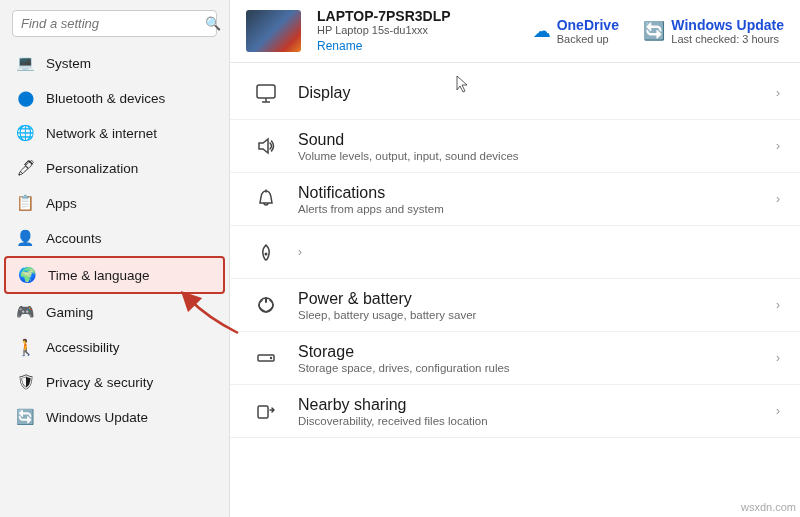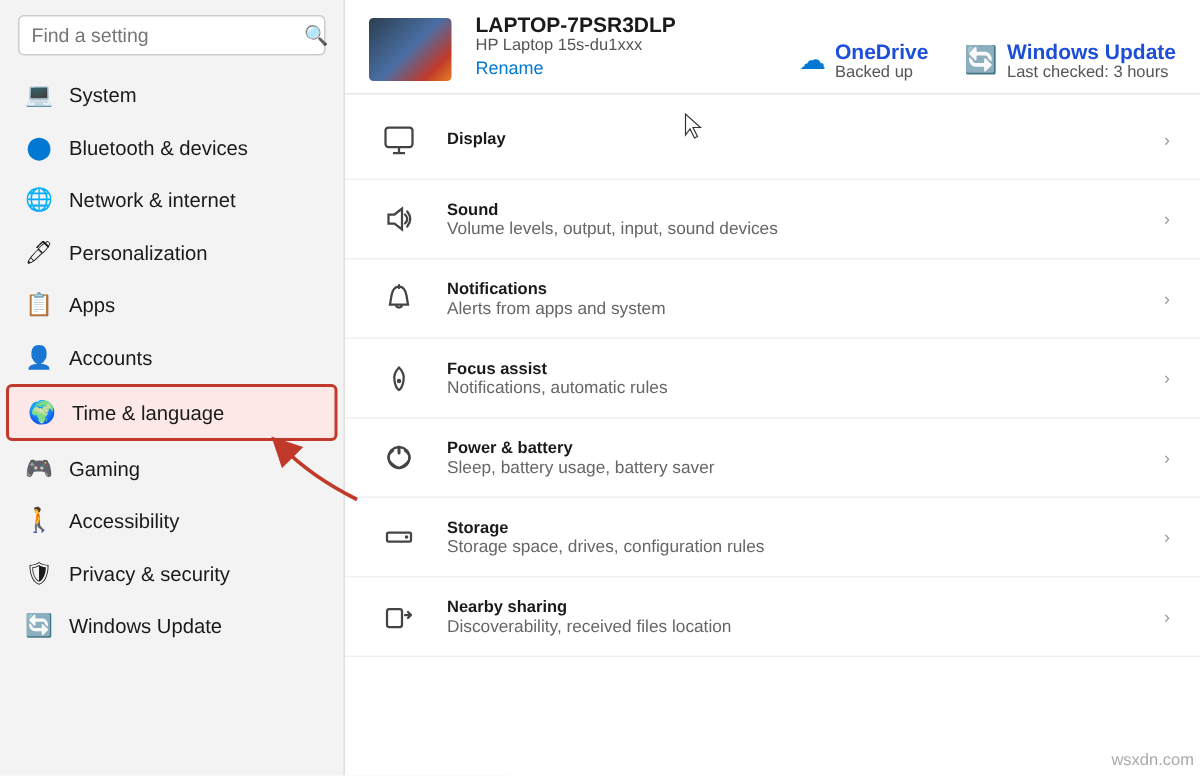--- a/index.html
+++ b/index.html
@@ -25,20 +25,21 @@
       padding: 5px 8px;
       gap: 6px;
     }
     .search-bar input {
       border: none;
       outline: none;
       font-size: 13px;
       color: #8b5cf6;
       background: transparent;
       flex: 1;
+      font-style: italic;
     }
     .search-bar .search-icon-wrap {
       color: #555;
       font-size: 13px;
     }
     .nav-items {
       flex: 1;
       overflow-y: auto;
     }
     .nav-item {
@@ -74,21 +75,21 @@
       background: white;
       height: 517px;
       overflow-y: auto;
       display: flex;
       flex-direction: column;
     }
 
     
     .top-bar {
       display: flex;
-      align-items: flex-end;
+      align-items: center;
       padding: 8px 16px;
       background: white;
       border-bottom: 1px solid #e8e8e8;
       gap: 16px;
       min-height: 60px;
     }
     .laptop-thumb {
       width: 55px;
       height: 42px;
       background: linear-gradient(135deg, #2c3e50 0%, #4a6fa5 50%, #c0392b 80%, #e67e22 100%);
@@ -133,21 +134,21 @@
       width: 32px;
       height: 32px;
       display: flex;
       align-items: center;
       justify-content: center;
       font-size: 18px;
       color: #444;
       flex-shrink: 0;
     }
     .settings-item-text { flex: 1; }
-    .settings-item-title { font-size: 11px; font-weight: 700; color: #1a1a1a; }
+    .settings-item-title { font-size: 16px; font-weight: 400; color: #1a1a1a; }
     .settings-item-desc { font-size: 11.5px; color: #666; margin-top: 1px; }
     .settings-item-arrow {
       color: #999;
       font-size: 12px;
     }
 
     
     .arrow-annotation {
       position: absolute;
       left: 178px;
@@ -318,24 +319,20 @@
         </div>
         <div class="settings-item-arrow">›</div>
       </div>
 
       <div class="settings-item">
         <div class="settings-item-icon">
           <svg width="22" height="22" viewBox="0 0 22 22" fill="none">
             <path d="M11 4 Q7 8 8 13 Q9 18 11 19 Q13 18 14 13 Q15 8 11 4Z" stroke="#444" stroke-width="1.5" fill="none"></path>
             <circle cx="11" cy="13" r="1.5" fill="#444"></circle>
           </svg>
-        </div>
-        <div class="settings-item-text">
-          <div class="settings-item-title">Focus assist</div>
-          <div class="settings-item-desc">Notifications, automatic rules</div>
         </div>
         <div class="settings-item-arrow">›</div>
       </div>
 
       <div class="settings-item">
         <div class="settings-item-icon">
           <svg width="22" height="22" viewBox="0 0 22 22" fill="none">
             <circle cx="11" cy="11" r="7" stroke="#444" stroke-width="1.5" fill="none"></circle>
             <line x1="11" y1="4" x2="11" y2="8" stroke="#444" stroke-width="2" stroke-linecap="round"></line>
             <path d="M7 6.5 Q4 8.5 4 11 Q4 15 11 18 Q18 15 18 11 Q18 8.5 15 6.5" stroke="#444" stroke-width="1.5" fill="none" stroke-linecap="round"></path>

